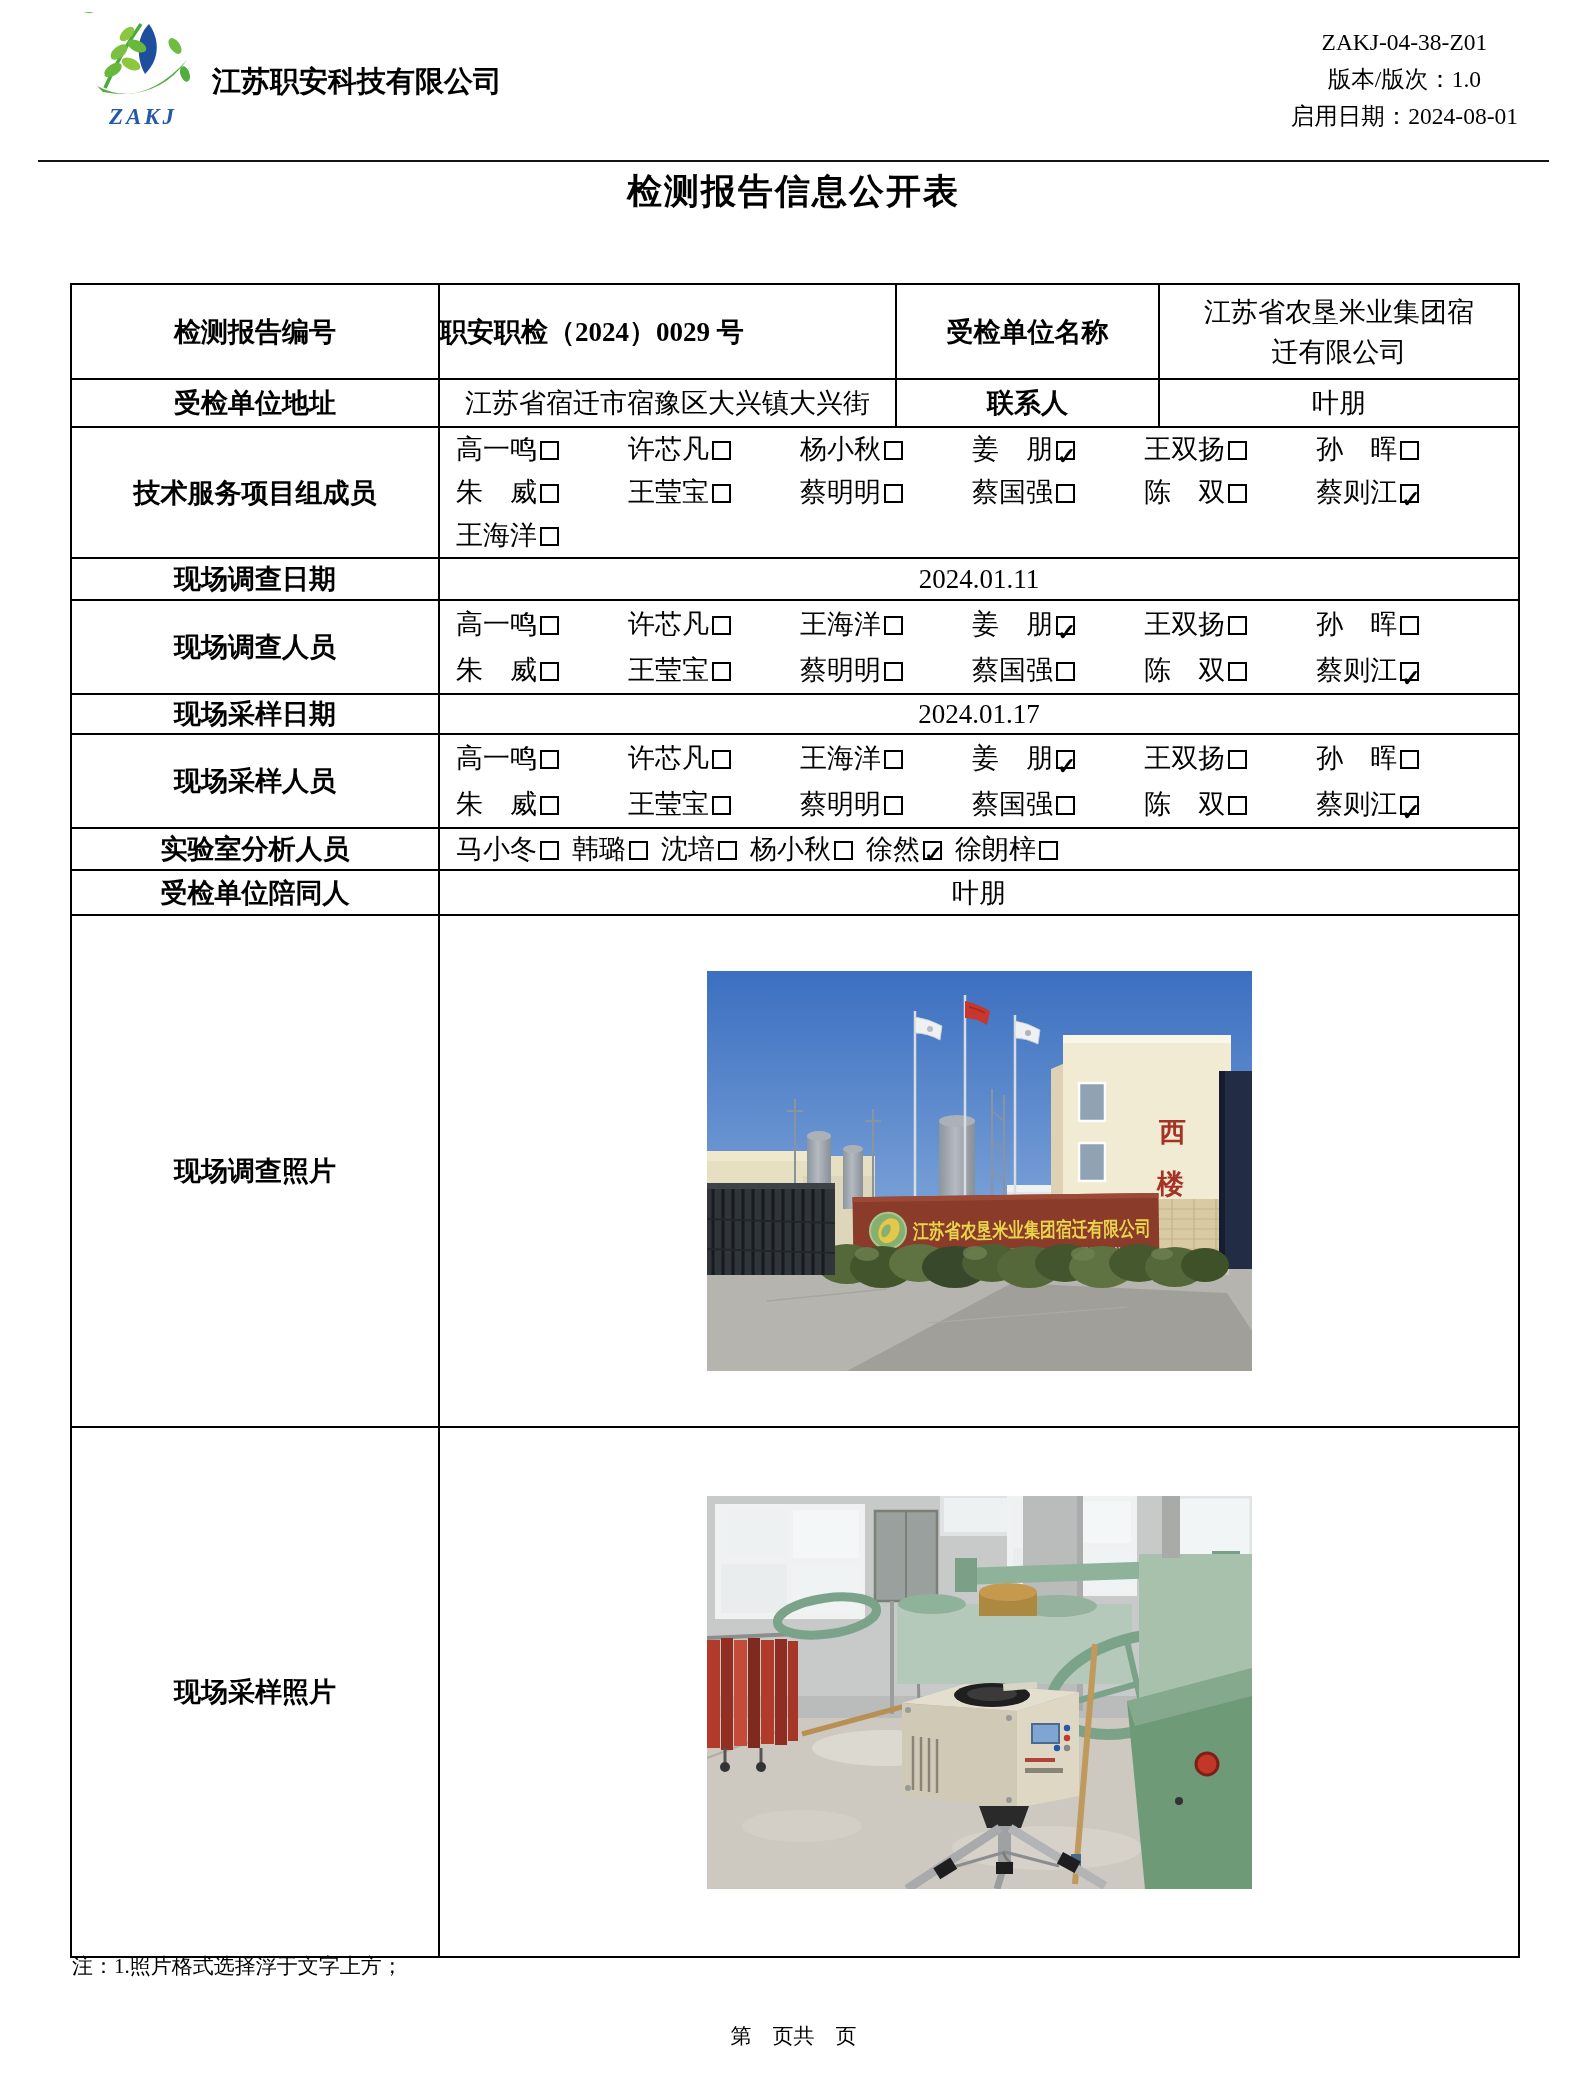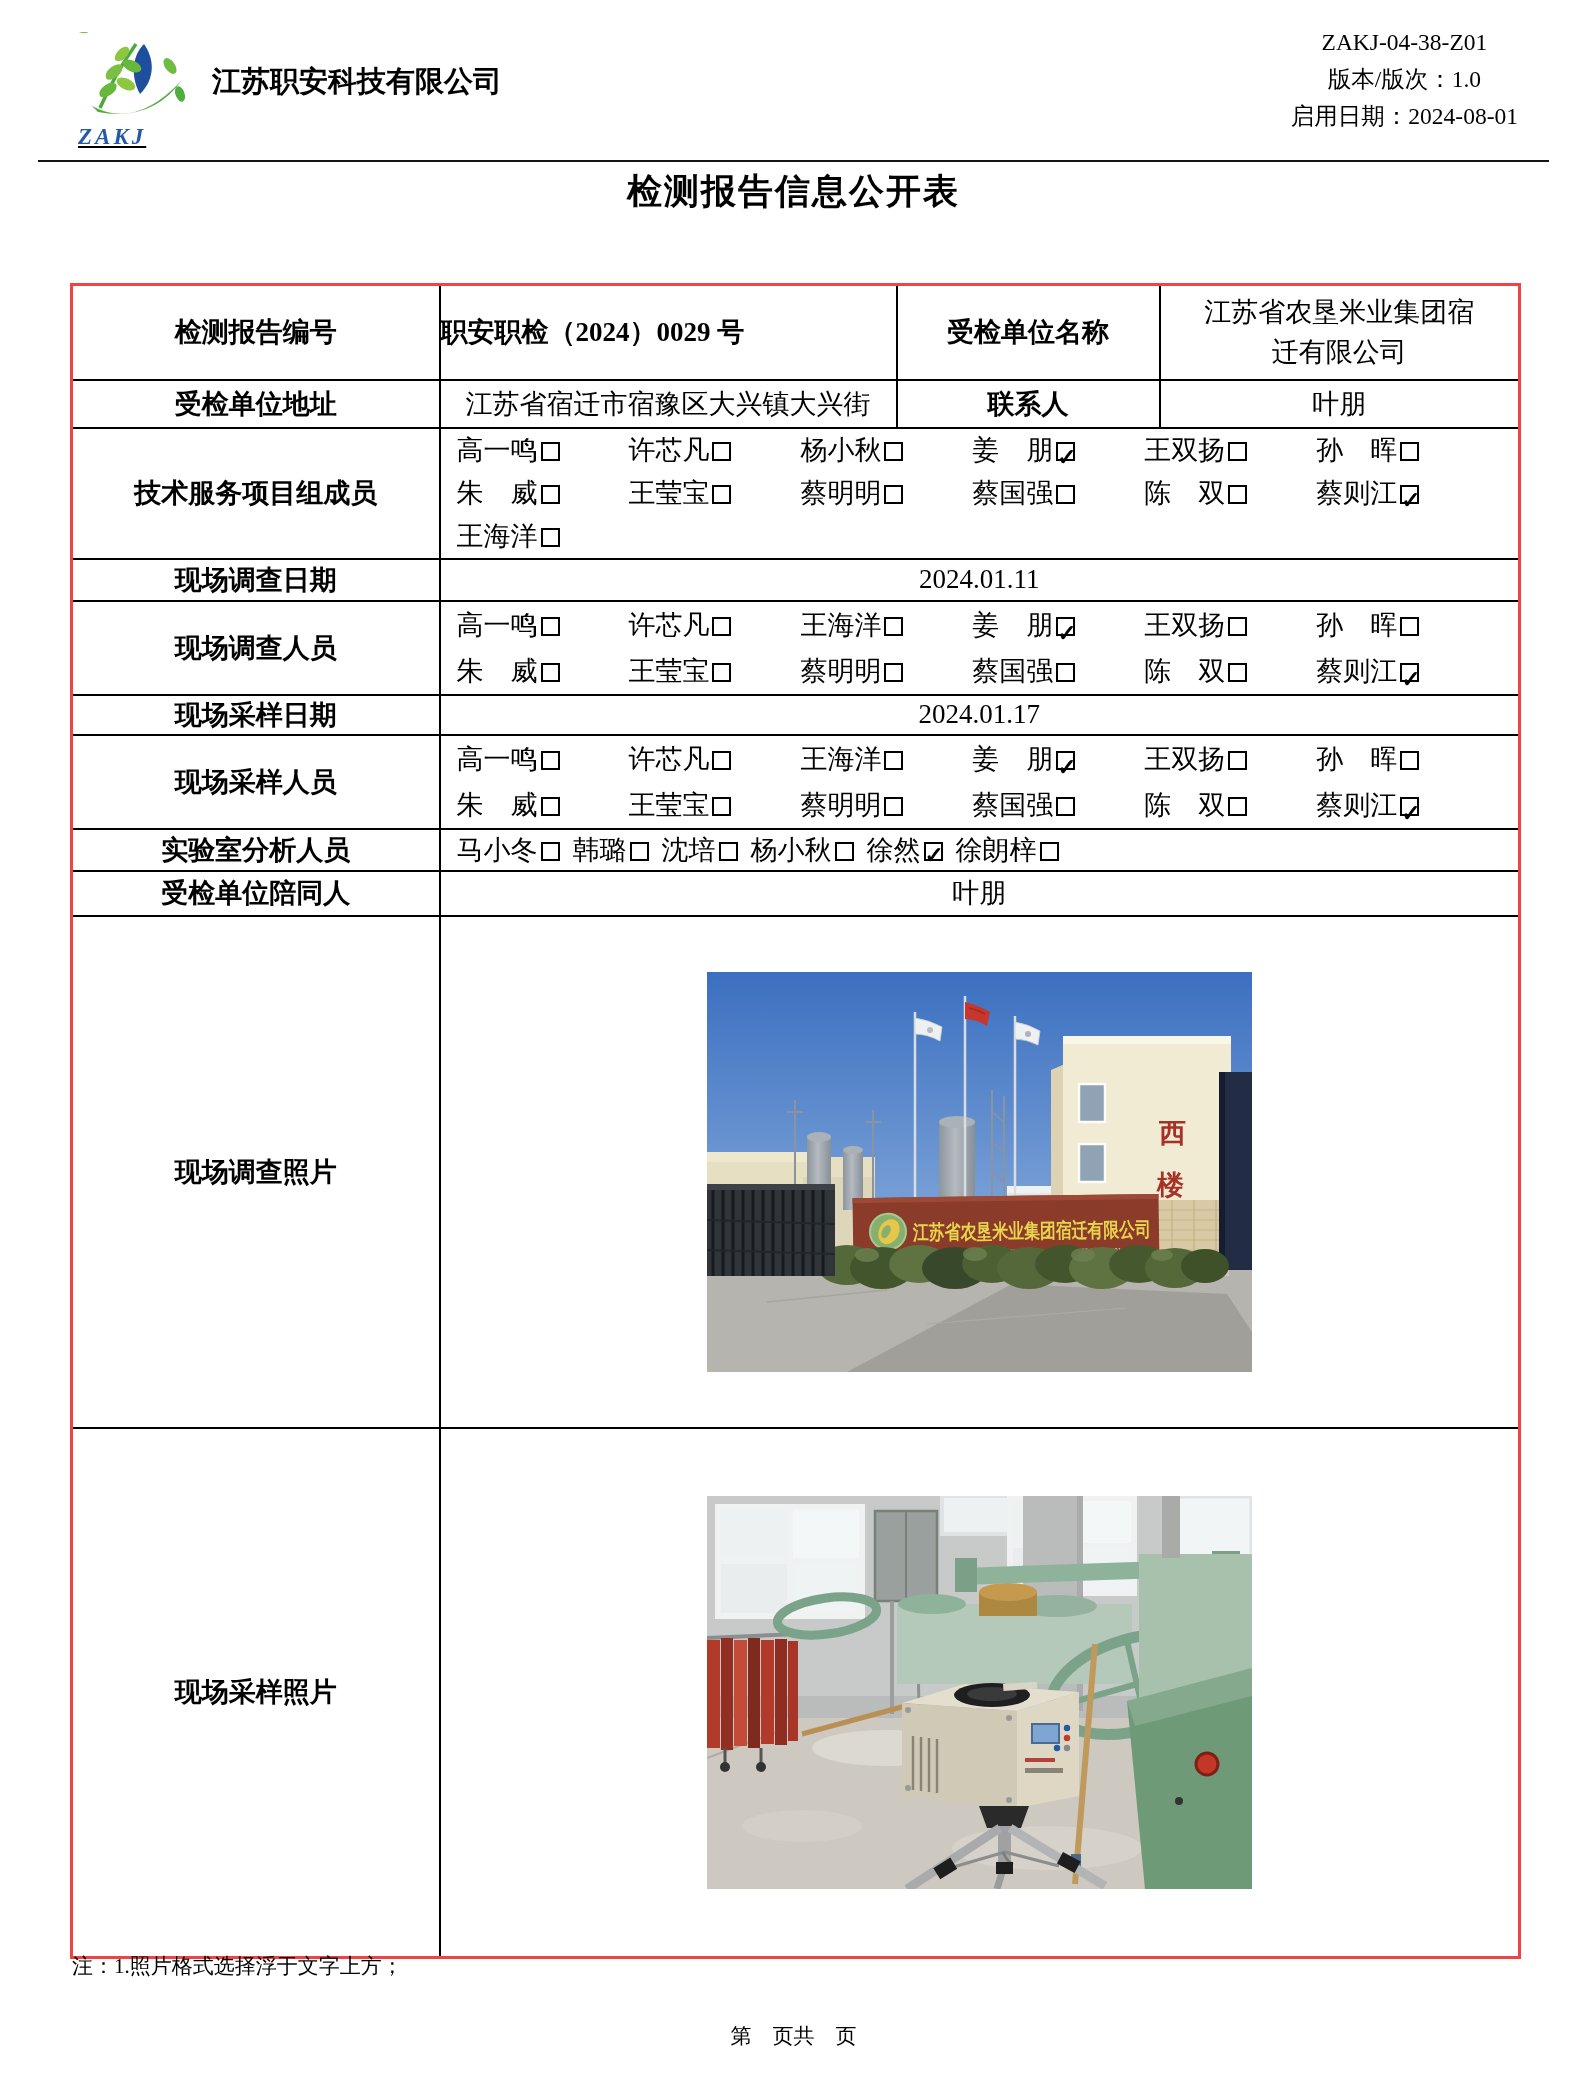--- a/index.html
+++ b/index.html
@@ -1,33 +1,33 @@
 <!DOCTYPE html>
 <html><head>
 <meta charset="utf-8">
 <style>
   html,body { margin:0; padding:0; background:#ffffff; }
   body { width:1587px; height:2093px; position:relative; overflow:hidden;
          font-family:"Liberation Serif", serif; color:#000; }
 
   
-  .logo-wrap { position:absolute; left:78px; top:32px; width:130px; text-align:left;text-decoration:underline; }
+  .logo-wrap { position:absolute; left:78px; top:12px; width:130px; text-align:center; }
   .logo-zakj { display:block; margin-top:-4px; font-style:italic; font-weight:bold;
                font-size:23px; letter-spacing:3px; color:#2558a8;
                font-family:"Liberation Serif", serif; }
   .company-name { position:absolute; left:212px; top:62px; font-size:29px; font-weight:bold; }
   .doc-meta { position:absolute; right:69px; top:24px; text-align:center;
               font-size:23.5px; line-height:37px; }
   .header-rule { position:absolute; left:38px; top:160px; width:1511px; height:2px; background:#141414; }
   .doc-title { position:absolute; left:0; top:168px; width:100%; text-align:center;
                font-size:35px; font-weight:bold; letter-spacing:2px; }
 
   
   .tbl-wrap { position:absolute; left:70px; top:283px; }
-  table.main { border-collapse:collapse; table-layout:fixed; width:1448px; border:3px solid #ef4444; }
+  table.main { border-collapse:collapse; table-layout:fixed; width:1448px; border:1px solid #ef4444; }
   table.main td { border:2px solid #000; font-size:27px; padding:0; vertical-align:middle; overflow:hidden; }
   td.lbl { text-align:center; font-weight:bold; }
   td.c { text-align:center; }
   td.vl { padding-left:18px; }
   td.bold { font-weight:bold; }
   .unitname { padding:0 40px; text-align:center; line-height:40px; }
   .names { padding-left:16px; }
   .name-line { white-space:nowrap; }
   .r-team .name-line { height:43px; line-height:43px; }
   .r-two  .name-line { height:46px; line-height:46px; }

